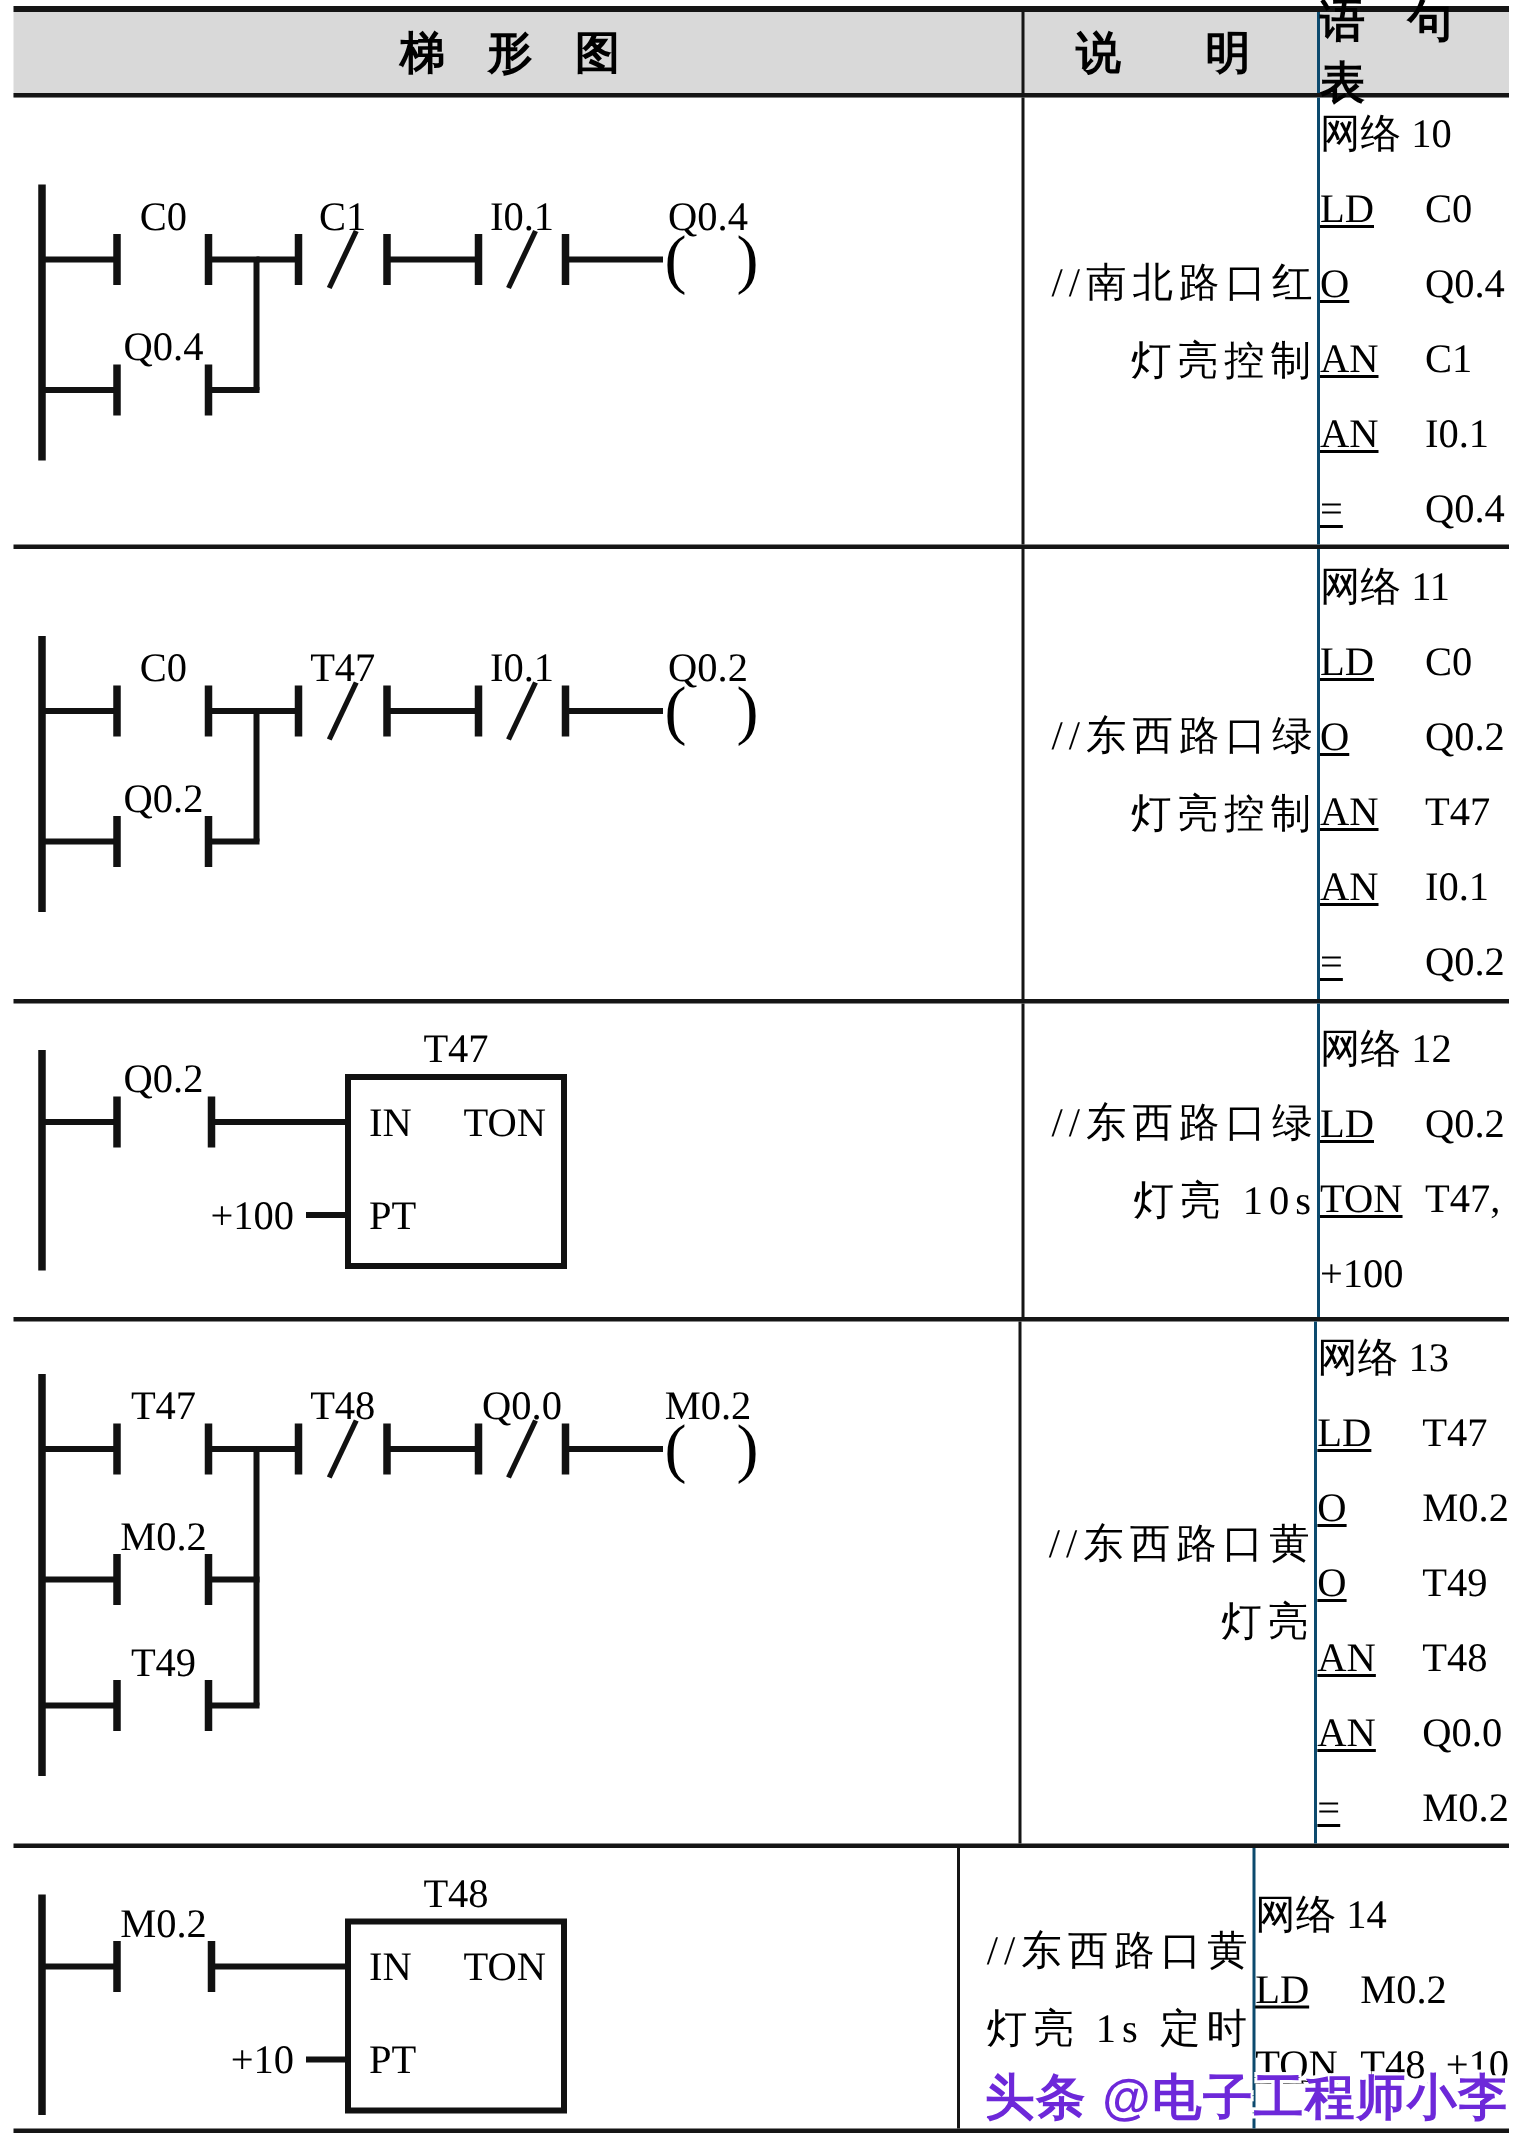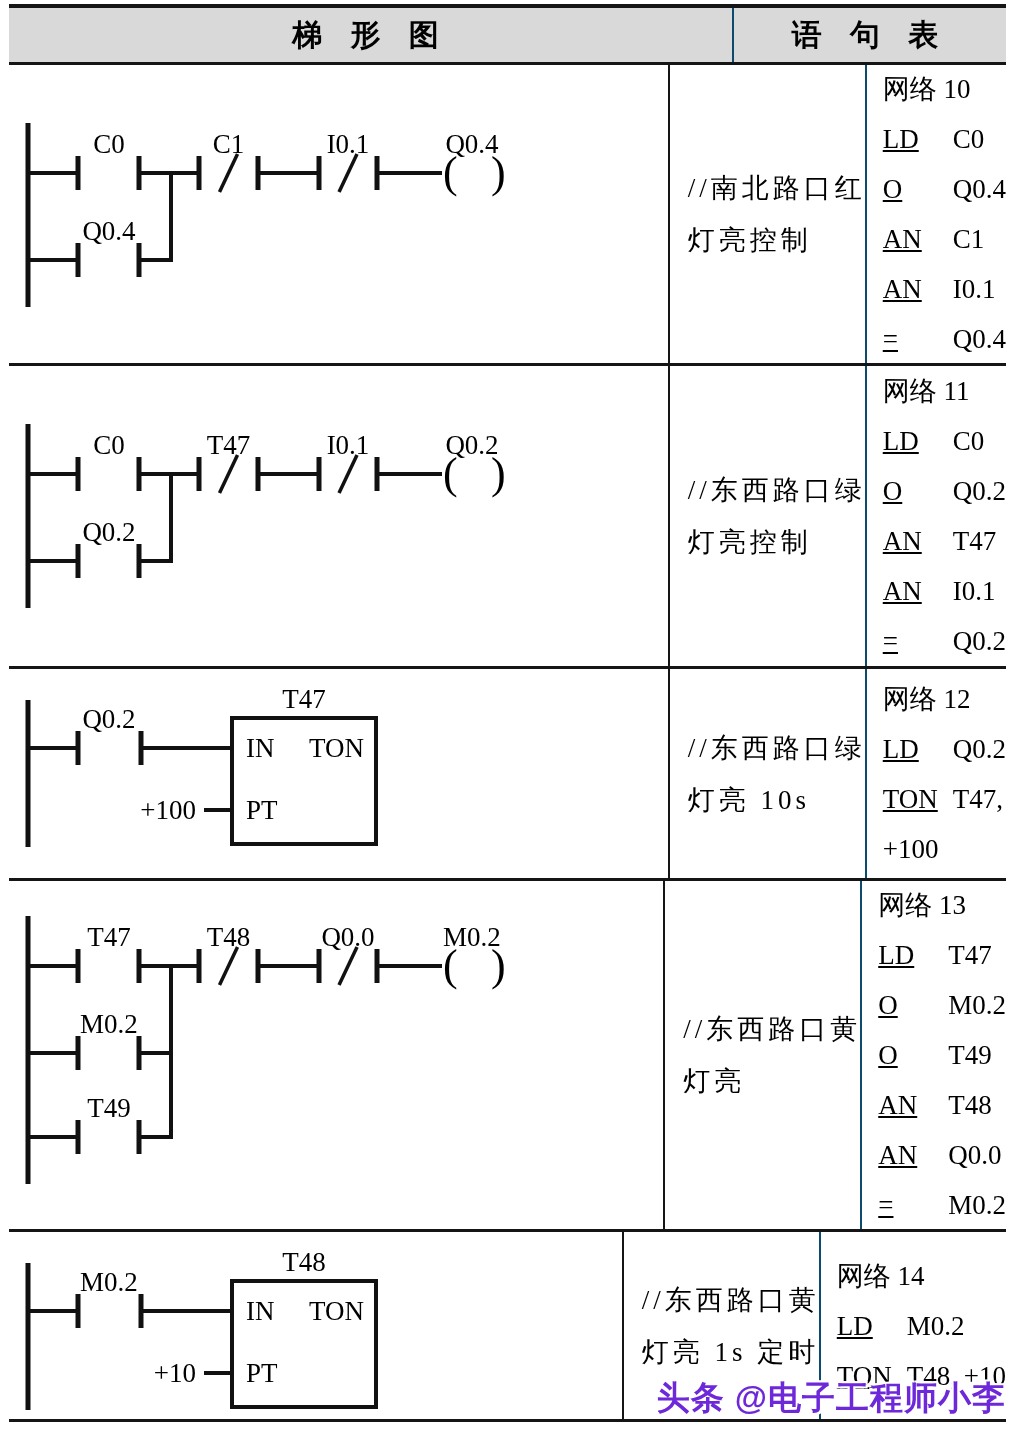--- a/index.html
+++ b/index.html
@@ -1,48 +1,49 @@
 <!DOCTYPE html>
 <html><head>
 <meta charset="utf-8">
 <style>
   html,body{margin:0;padding:0;background:#ffffff;}
   body{width:1014px;height:1434px;position:relative;overflow:hidden;
        font-family:"Liberation Serif","DejaVu Serif",serif;color:#000;}
   .table{position:absolute;left:9px;top:4px;width:997px;border-top:4px solid #151515;}
   .row{display:flex;border-bottom:3px solid #151515;box-sizing:border-box;}
   .header-row{height:57px;background:#d9d9d9;}
-  .c1{width:723px;box-sizing:border-box;}
+  .c1{width:672px;box-sizing:border-box;}
   .c2{width:197px;border-left:2px solid #151515;box-sizing:border-box;}
   .c3{flex:1;border-left:2px solid #0c4a6e;box-sizing:border-box;}
   .hcell{display:flex;align-items:center;justify-content:center;font-weight:bold;
          font-size:30px;letter-spacing:10px;
          font-family:"Liberation Sans","DejaVu Sans",sans-serif;}
   .hcell.c2{word-spacing:28px;}
   .ladder-cell{position:relative;overflow:hidden;}
   .ladder-cell svg{display:block;}
   .desc-cell{display:flex;flex-direction:column;justify-content:center;
              padding-left:18px;font-size:27px;letter-spacing:4px;}
-  .desc-line{line-height:52px;white-space:nowrap;}
+  .desc-line{line-height:52px;white-space:nowrap;text-align:right;}
   .stmt-cell{display:flex;flex-direction:column;justify-content:center;
-             padding-left:16px;font-size:27px;}
+             font-size:27px;}
   .stmt-line{line-height:50px;white-space:nowrap;display:flex;}
   .stmt-op{width:70px;flex:none;text-decoration:underline;}
   .watermark{position:absolute;right:8px;top:1376px;font-size:33px;font-weight:bold;
              color:#6d28d9;white-space:nowrap;z-index:5;letter-spacing:1px;
              font-family:"Liberation Sans","DejaVu Sans",sans-serif;
              text-shadow:-2px -2px 0 #fff,2px -2px 0 #fff,-2px 2px 0 #fff,2px 2px 0 #fff;}
   svg text{font-family:"Liberation Serif","DejaVu Serif",serif;fill:#000;}
 </style>
 </head>
 <body>
 
 <div class="table">
   <div class="row header-row">
     <div class="hcell c1">梯 形 图</div>
+    <div class="hcell c2">说 明</div>
     <div class="hcell c3">语 句 表</div>
   </div>
   <div id="rows">
       <div class="row" style="height: 301px;">
         <div class="c1 ladder-cell">
           <svg viewBox="0 0 599 298" width="599" height="298">
             <line x1="19" y1="58" x2="19" y2="242" stroke="#111111" stroke-width="5"></line>
             <line x1="19" y1="108" x2="69" y2="108" stroke="#111111" stroke-width="4"></line>
             <line x1="69" y1="91" x2="69" y2="125" stroke="#111111" stroke-width="5"></line>
             <line x1="130" y1="91" x2="130" y2="125" stroke="#111111" stroke-width="5"></line>

